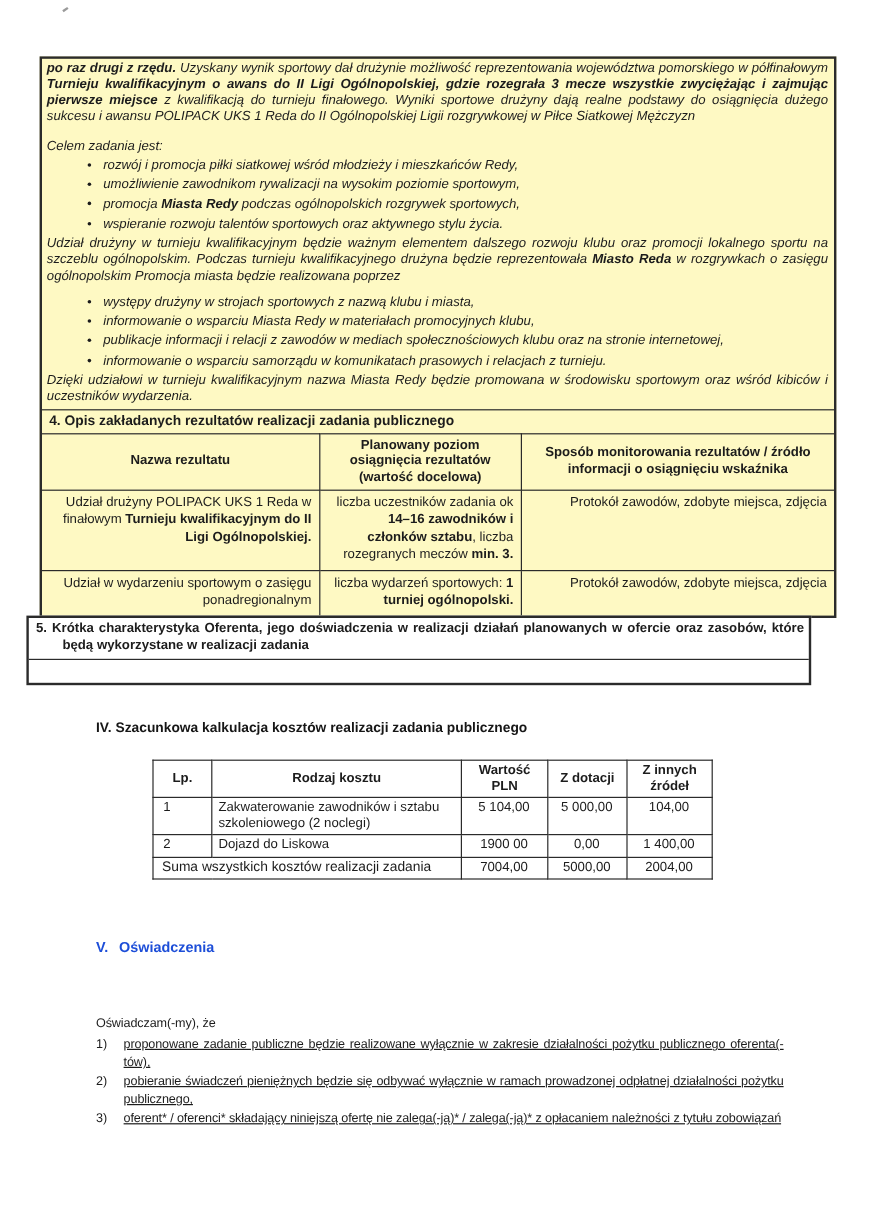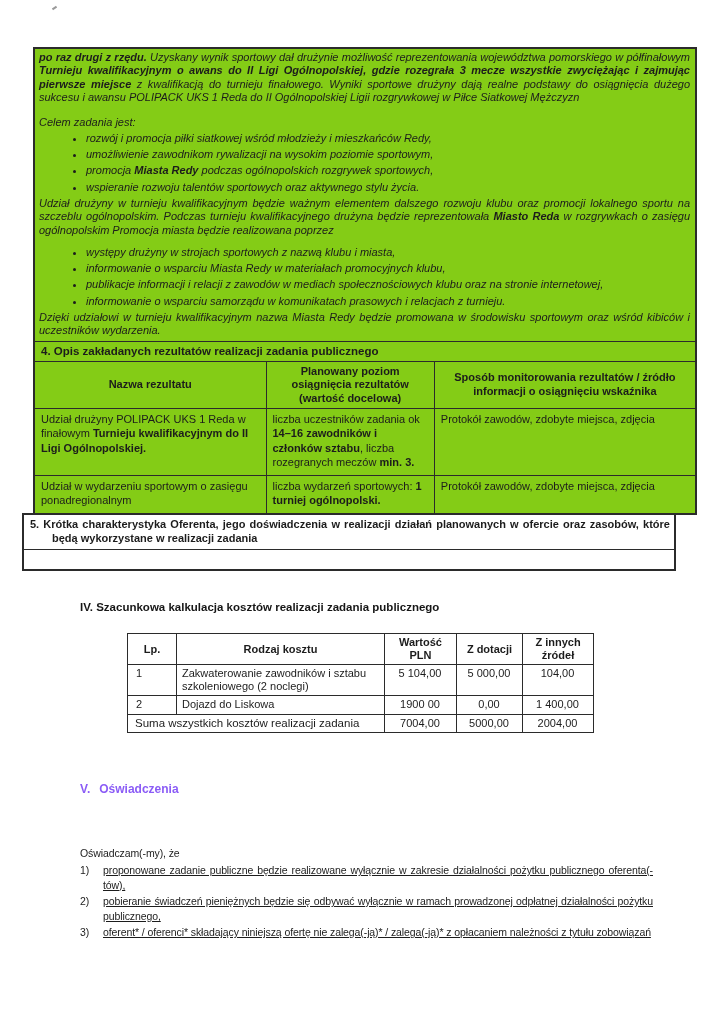--- a/index.html
+++ b/index.html
@@ -5,21 +5,21 @@
   html,body{margin:0;padding:0;background:#fff;}
   .page{
     position:relative;width:725px;height:1020px;background:#ffffff;
     font-family:"Liberation Sans",sans-serif;color:#1c1c1c;overflow:hidden;
   }
   .speck{position:absolute;left:52px;top:7px;width:5px;height:2px;background:#9a9a9a;transform:rotate(-35deg);}
 
   
   .main-block{
     position:absolute;left:33px;top:47px;width:664px;box-sizing:border-box;
-    border:2px solid #2b2b2b;background:#84cc16;
+    border:2px solid #2b2b2b;background:#fef9c3;
   }
   .mb-pad{padding:2px 5px 0 4px;}
   .para{margin:0;font-size:11px;line-height:13.4px;font-style:italic;}
   .just{text-align:justify;}
   .goal-intro{margin-top:11px;}
   .pt1{margin-top:1px;}
   ul.bullets{margin:3px 0 0 0;padding:0 0 0 47px;list-style:disc;font-style:italic;}
   ul.bullets li{font-size:11px;line-height:13.6px;margin-bottom:2.6px;}
   ul.second{margin-top:9px;}
   .closing{margin-top:1px;padding-bottom:3px;}
@@ -30,21 +30,21 @@
   }
   .results-table{width:100%;border-collapse:collapse;table-layout:fixed;font-size:11px;}
   .results-table th,.results-table td{border:1.4px solid #2b2b2b;}
   .results-table tr>*:first-child{border-left:none;}
   .results-table tr>*:last-child{border-right:none;}
   .results-table tbody tr:last-child td{border-bottom:none;}
   .results-table th{
     font-weight:bold;text-align:center;vertical-align:middle;
     padding:3px 10px;line-height:13.5px;
   }
-  .results-table td{vertical-align:top;padding:3px 6px 5px 6px;line-height:14.4px;}
+  .results-table td{vertical-align:top;padding:3px 6px 5px 6px;line-height:14.4px;text-align:right;}
 
   
   .sec5-box{position:absolute;left:22px;top:513px;width:654px;box-sizing:border-box;border:2px solid #2b2b2b;background:#fff;}
   .sec5-header{
     font-weight:bold;font-size:11px;line-height:13.8px;text-align:justify;
     padding:3px 4px 3px 28px;text-indent:-22px;border-bottom:1.4px solid #2b2b2b;
   }
   .sec5-empty{height:19px;}
 
   
@@ -54,21 +54,21 @@
     table-layout:fixed;font-size:11px;
   }
   .cost-table th,.cost-table td{border:1.4px solid #2b2b2b;}
   .cost-table th{font-weight:bold;text-align:center;vertical-align:middle;padding:2px 3px;line-height:13px;}
   .cost-table td{vertical-align:top;padding:2px 5px;line-height:13.2px;}
   .cost-table td.numcell{text-align:center;padding-right:6px;}
   .cost-table td.lpcell{padding-left:8px;}
   .cost-table td.sumlabel{font-size:11.5px;padding-left:7px;}
 
   
-  .h-v{position:absolute;left:80px;top:782px;margin:0;font-size:12px;font-weight:bold;color:#8b5cf6;}
+  .h-v{position:absolute;left:80px;top:782px;margin:0;font-size:12px;font-weight:bold;color:#1d4ed8;}
   .hv-label{margin-left:9px;}
   .decl{position:absolute;left:80px;top:846px;width:573px;font-size:10.5px;letter-spacing:-0.1px;line-height:15px;}
   .decl-intro{margin:0 0 2px 0;}
   .ditem{display:flex;margin-bottom:1px;}
   .dnum{width:23px;flex:0 0 auto;}
   .dtext{flex:1;text-align:justify;text-decoration:underline;}
 </style>
 </head>
 <body>
 

